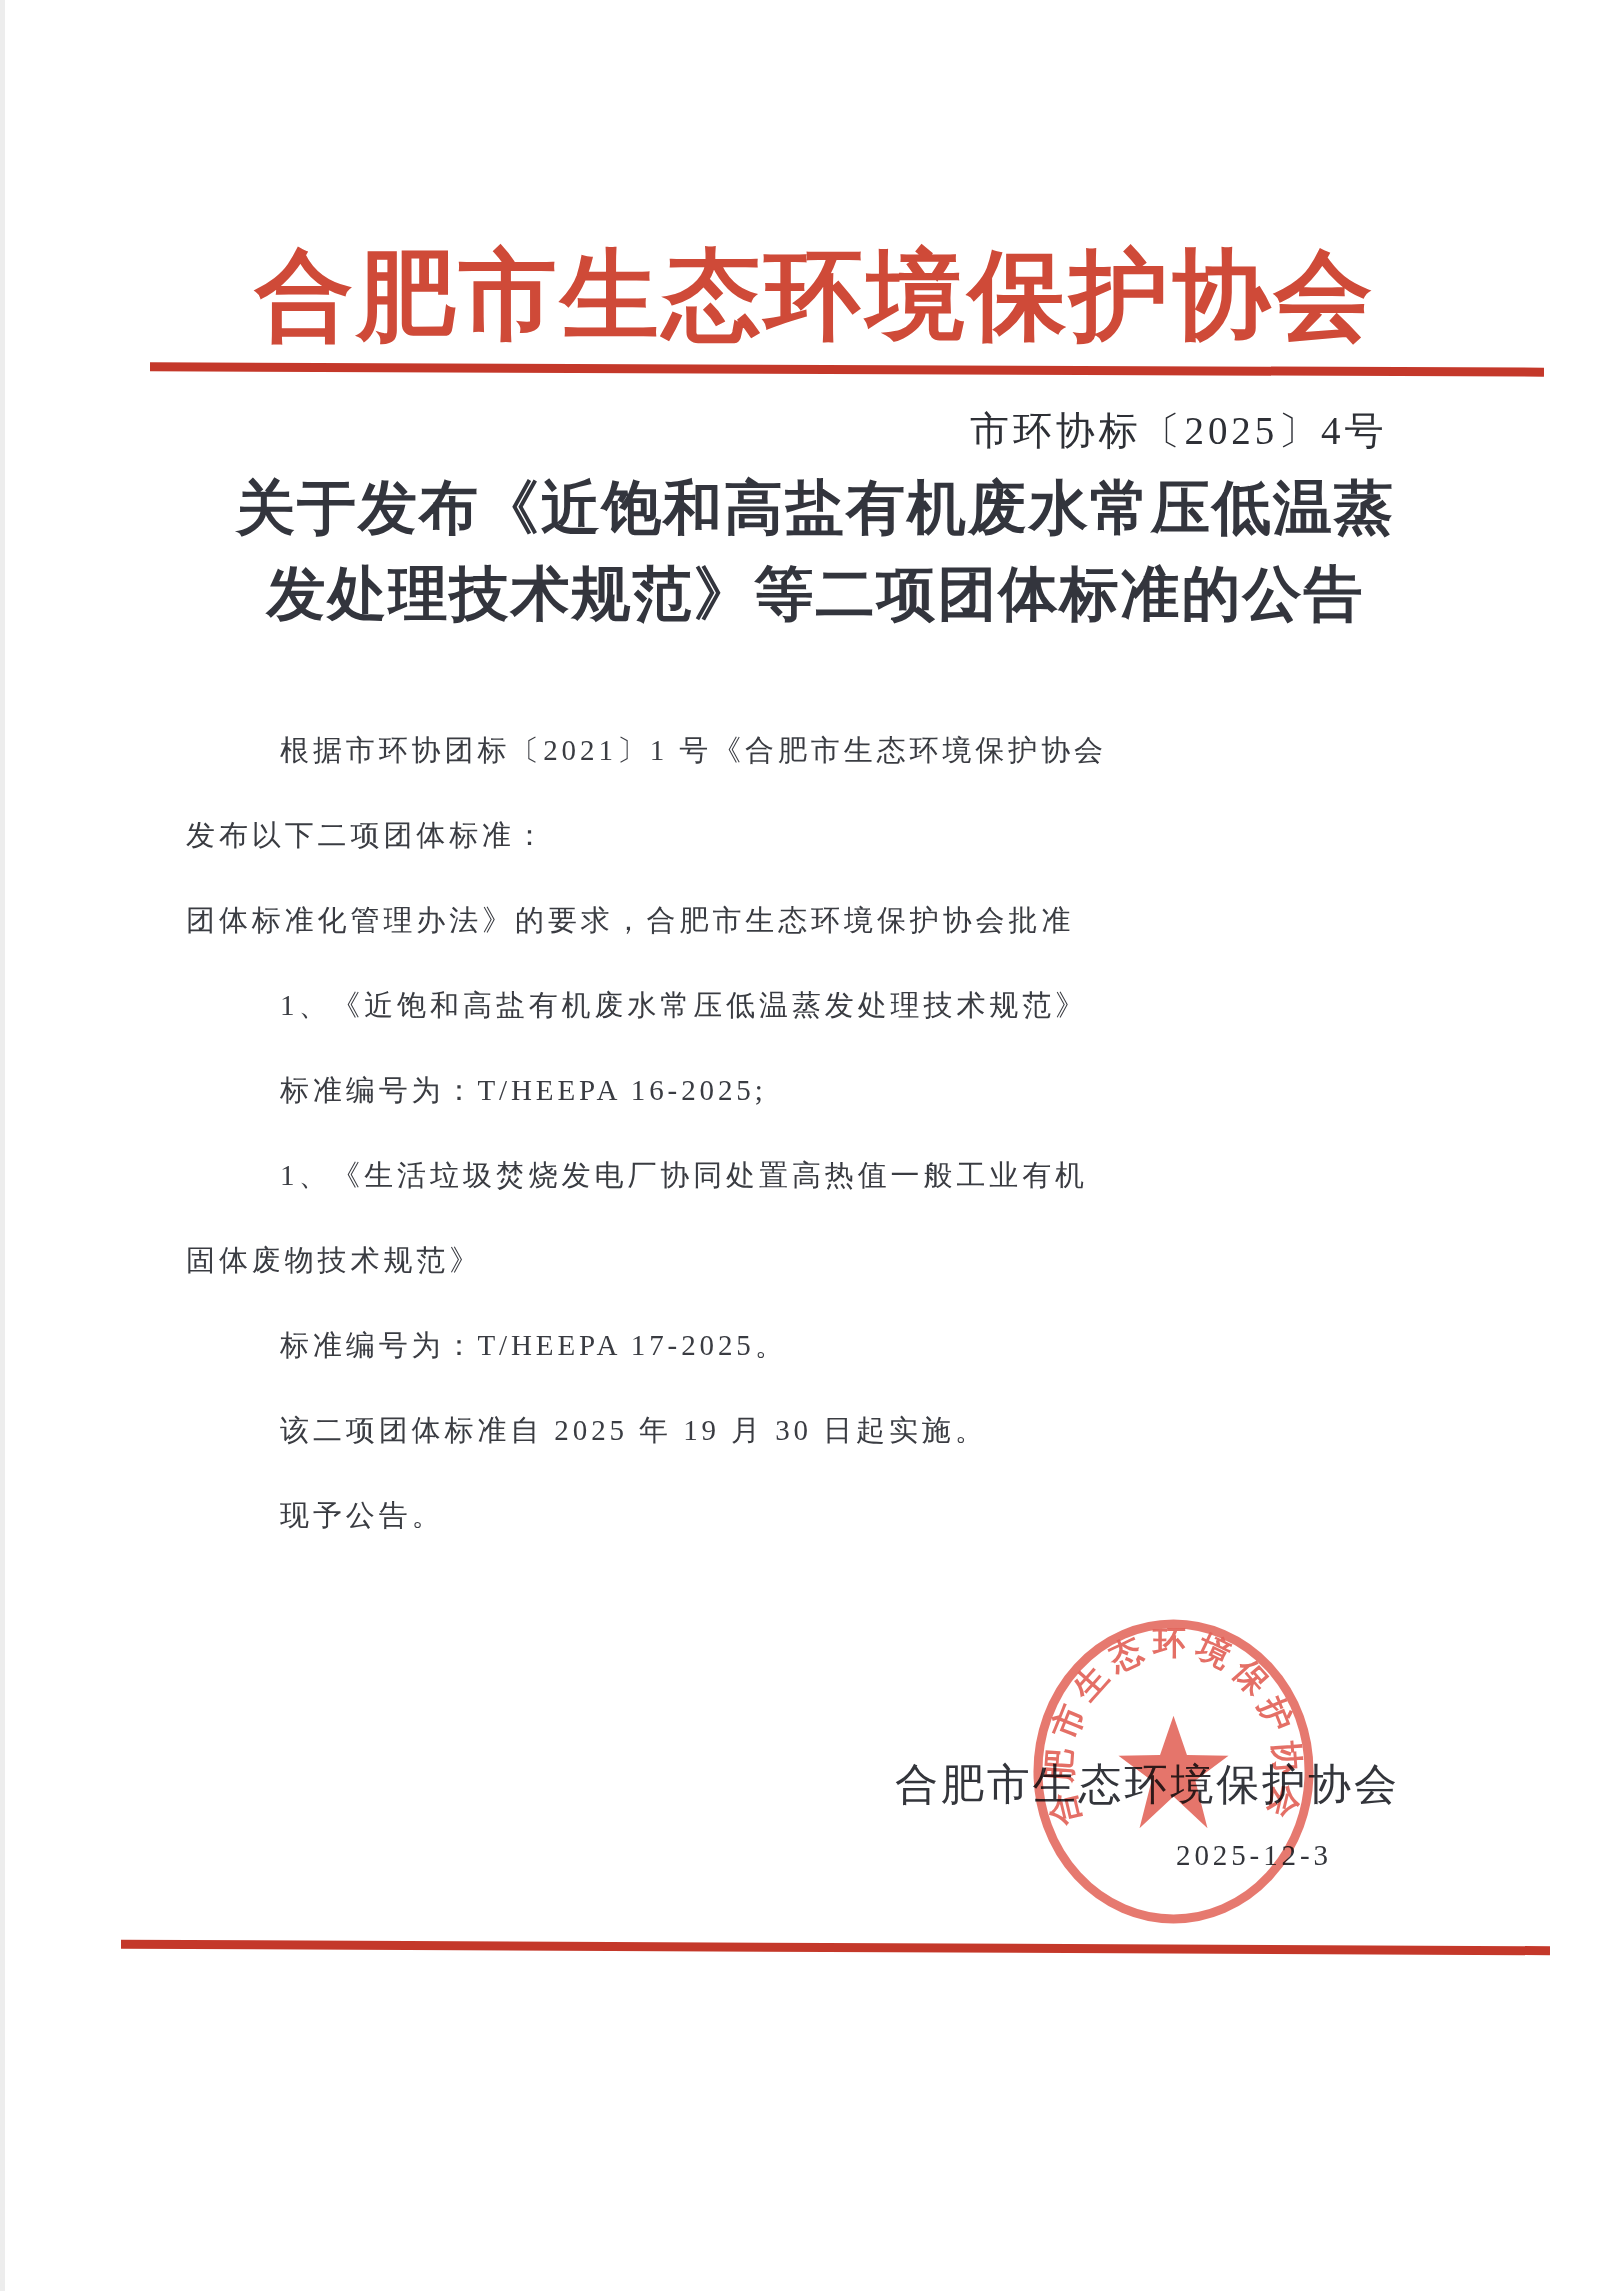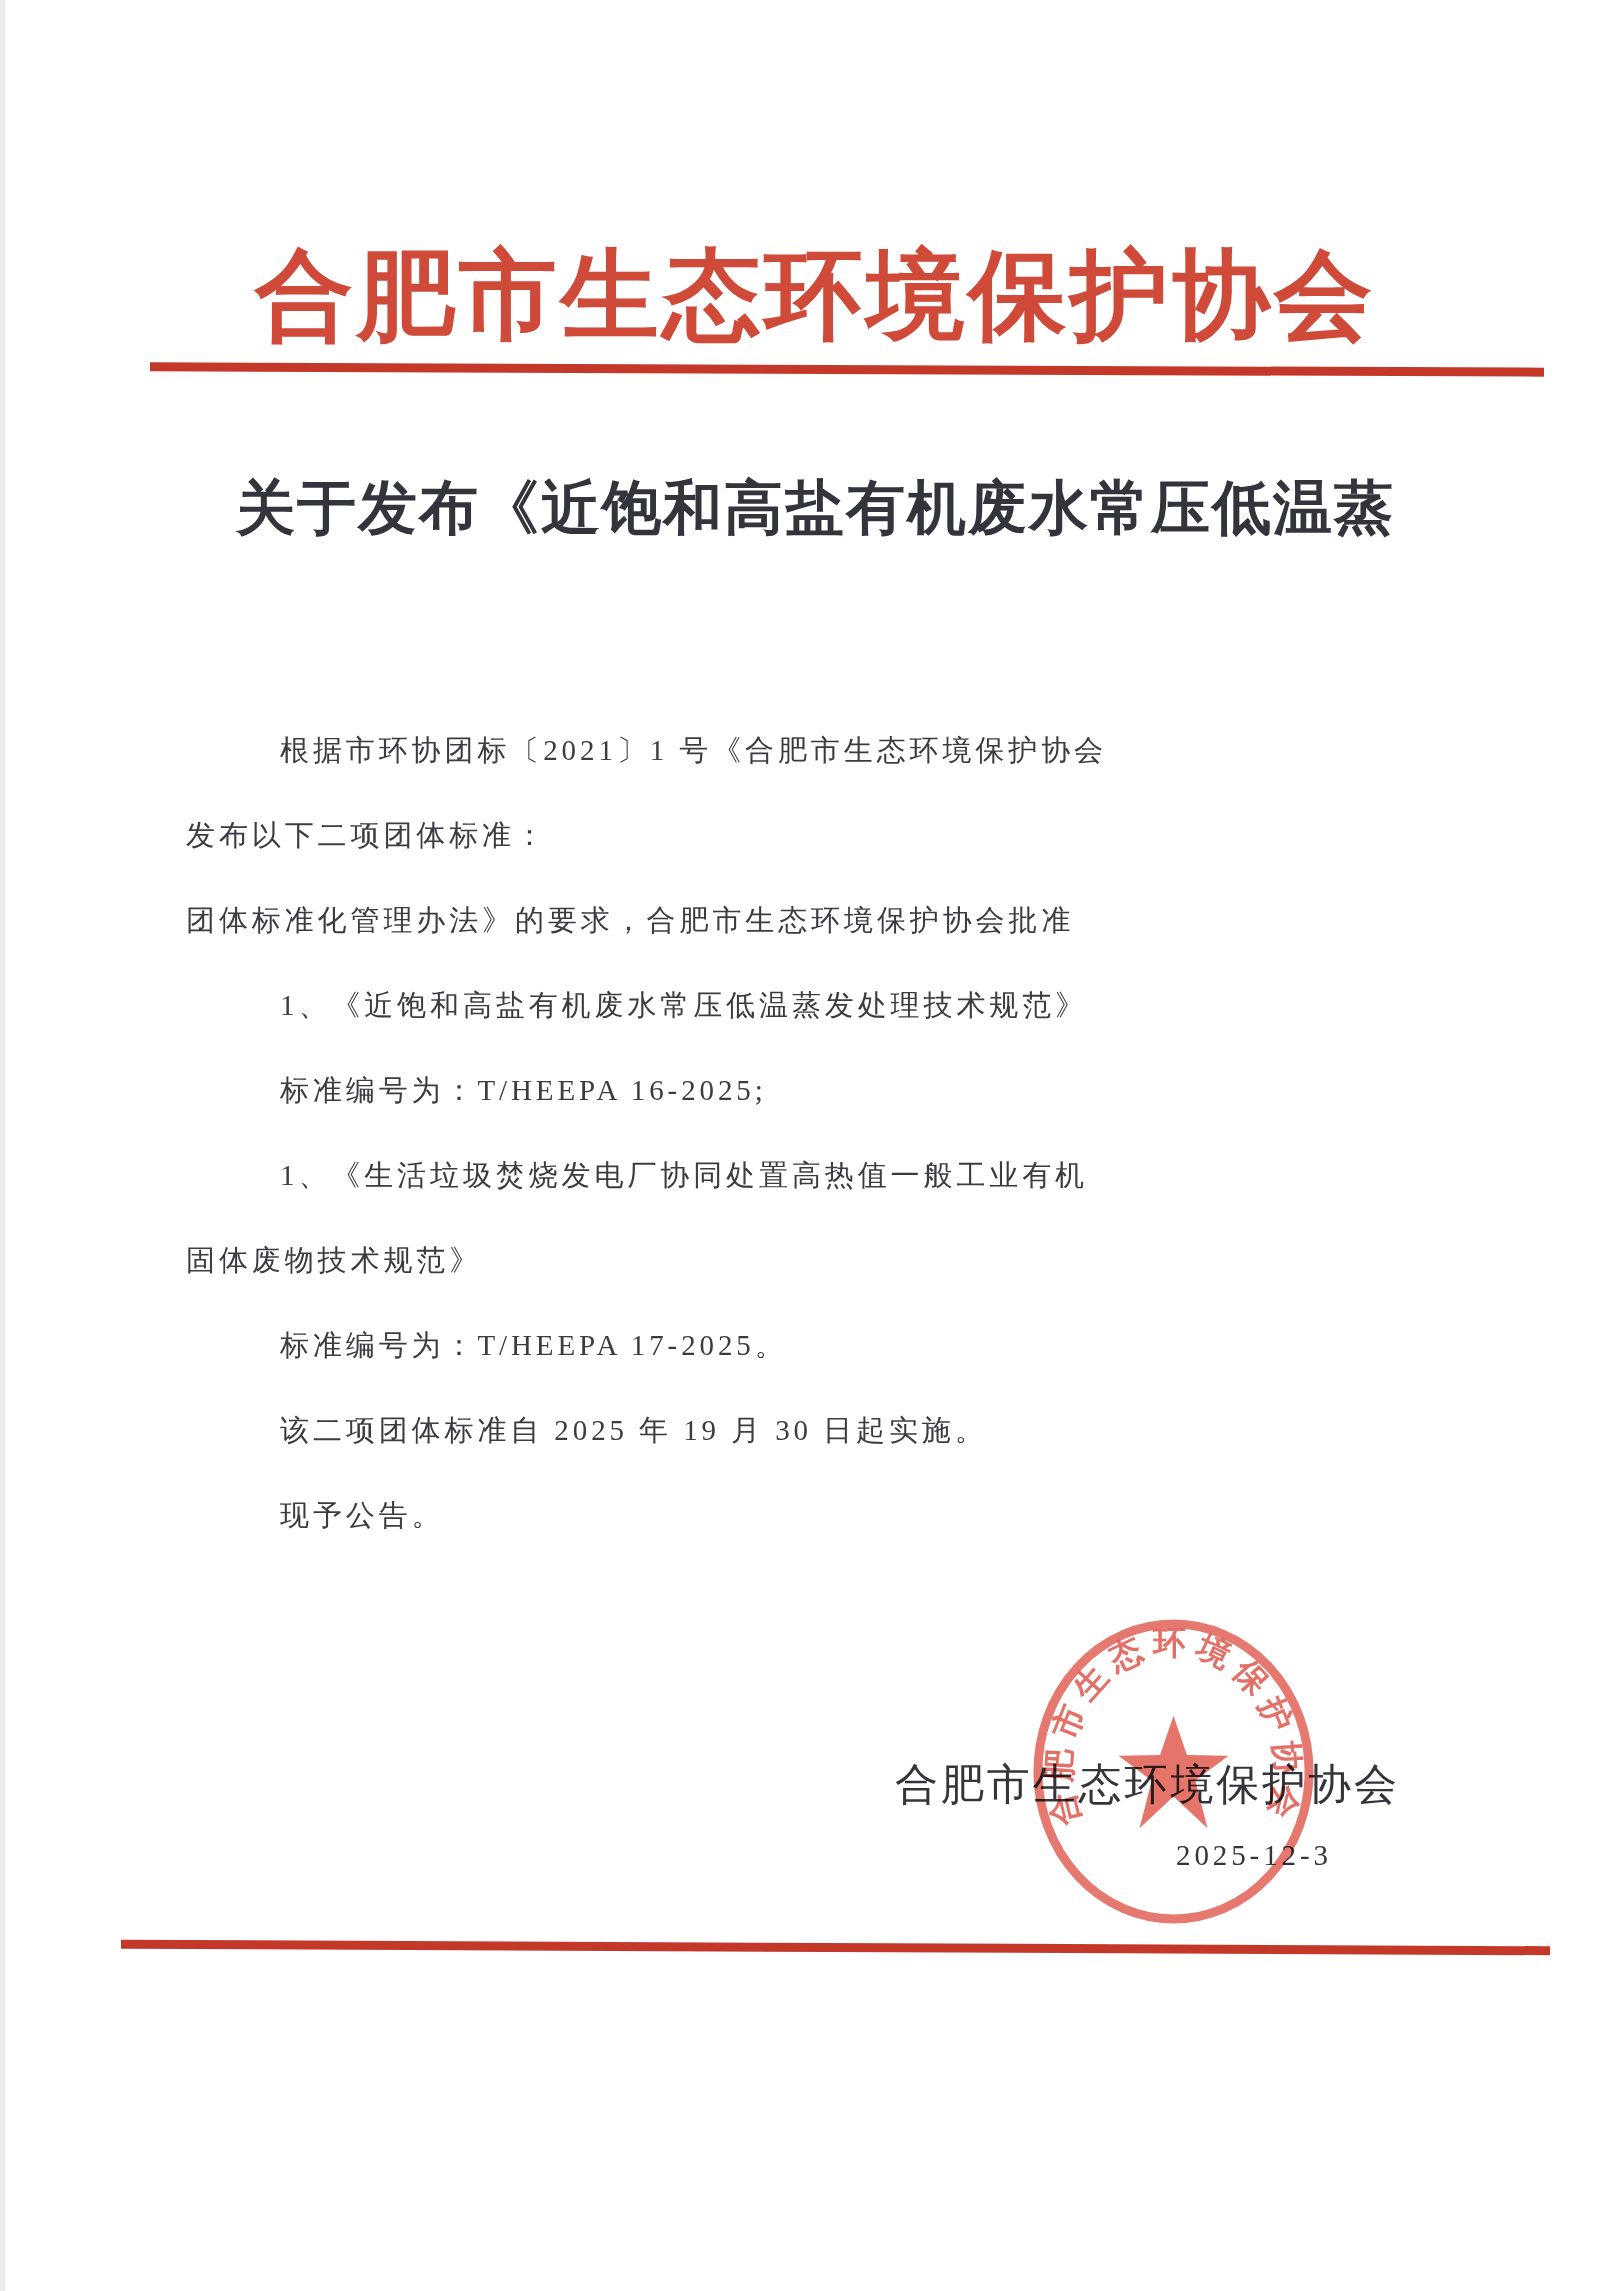--- a/index.html
+++ b/index.html
@@ -85,23 +85,25 @@
 </style>
 </head>
 <body>
 
 <div class="page">
 
   <div class="org-header">合肥市生态环境保护协会</div>
 
   <div class="rule rule-top"></div>
 
+  <div class="doc-number">市环协标〔2025〕4号</div>
 
   <div class="doc-title">
     <div>关于发布《近饱和高盐有机废水常压低温蒸</div>
+    <div>发处理技术规范》等二项团体标准的公告</div>
   </div>
 
   <div class="body-text">
     <div class="body-line indent">根据市环协团标〔2021〕1 号《合肥市生态环境保护协会</div>
     <div class="body-line">发布以下二项团体标准：</div>
     <div class="body-line">团体标准化管理办法》的要求，合肥市生态环境保护协会批准</div>
     <div class="body-line indent">1、《近饱和高盐有机废水常压低温蒸发处理技术规范》</div>
     <div class="body-line indent">标准编号为：T/HEEPA 16-2025;</div>
     <div class="body-line indent">1、《生活垃圾焚烧发电厂协同处置高热值一般工业有机</div>
     <div class="body-line">固体废物技术规范》</div>

